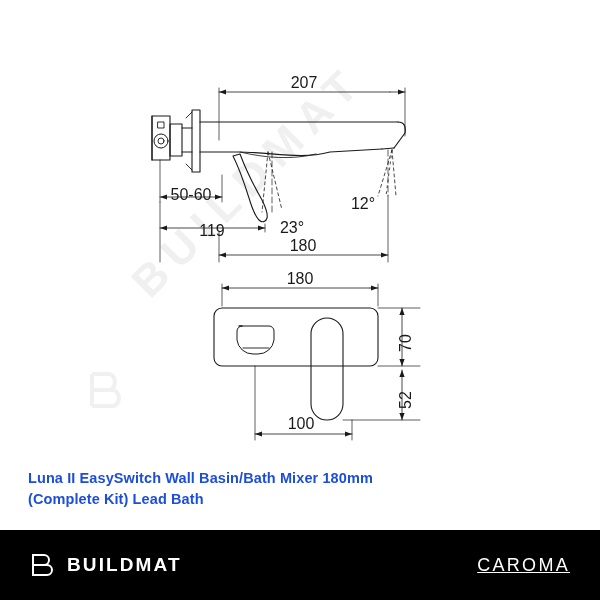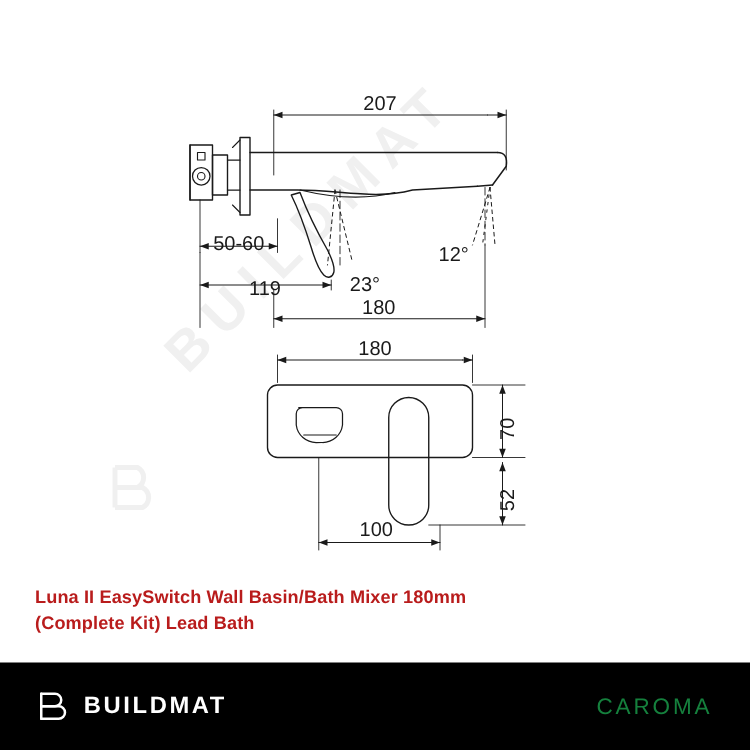--- a/index.html
+++ b/index.html
@@ -40,21 +40,21 @@
   }
 
   
   .caption {
     position: absolute;
     left: 28px;
     top: 468px;
     width: 520px;
     font-size: 14.5px;
     font-weight: 700;
-    color: #b91c1c;
+    color: #1d4ed8;
     line-height: 1.45;
     letter-spacing: 0.1px;
     z-index: 3;
   }
 
   
   .footer {
     position: absolute;
     left: 0;
     top: 530px;
@@ -83,24 +83,25 @@
     height: 26px;
     display: block;
   }
   .brand-left .brand-name {
     color: #ffffff;
     font-size: 19px;
     font-weight: 700;
     letter-spacing: 2.1px;
   }
   .brand-right {
-    color: #15803d;
+    color: #ffffff;
     font-size: 18px;
     font-weight: 400;
     letter-spacing: 2.3px;
+    text-decoration: underline;
   }
 </style>
 </head>
 <body>
 
 <div id="page">
 
   <div class="watermark">
     <svg width="600" height="530" viewBox="0 0 600 530">
       <g transform="translate(150,300) rotate(-45)" fill="#f0f0f0">

